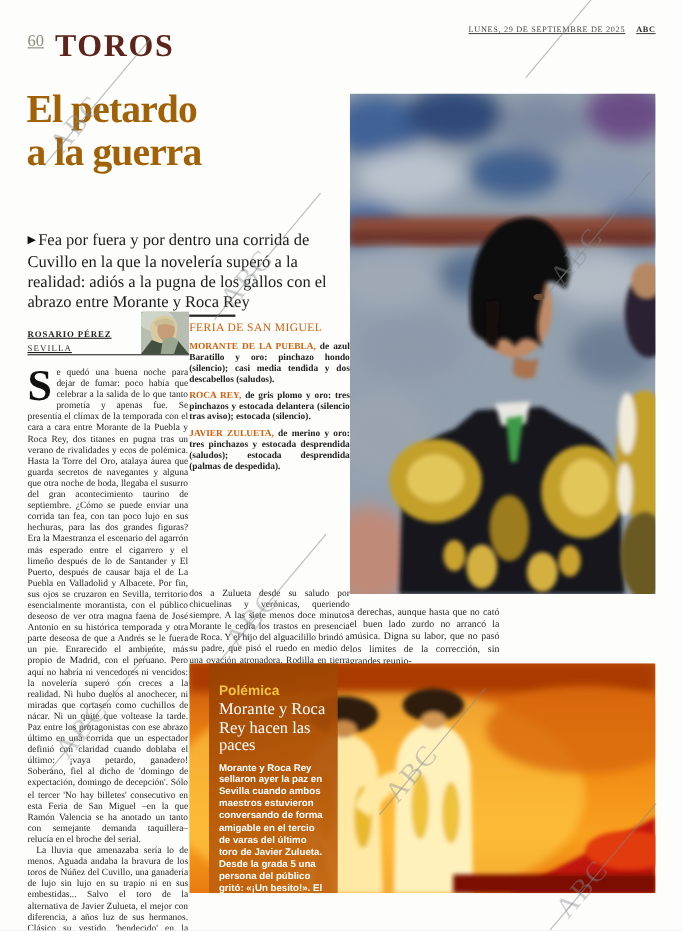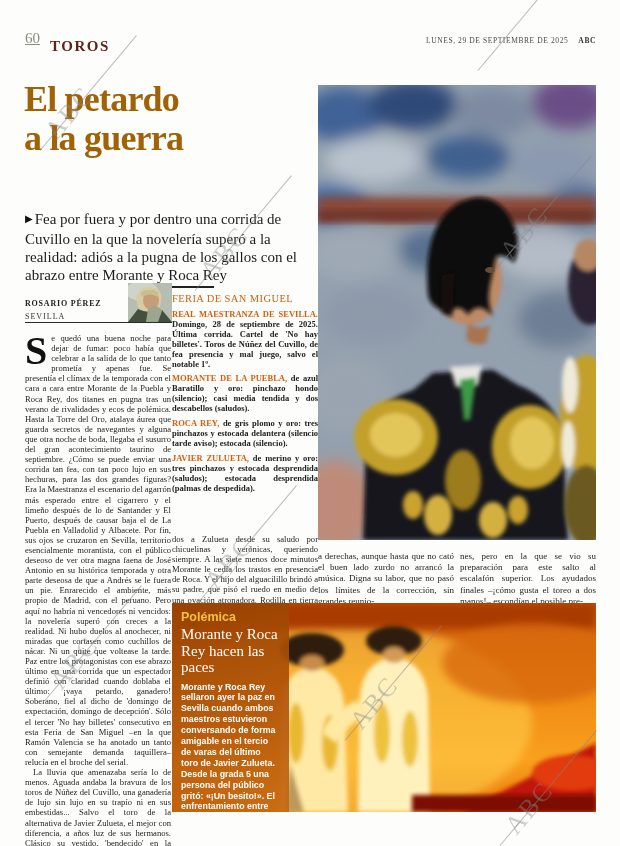--- a/index.html
+++ b/index.html
@@ -4,33 +4,33 @@
 <style>
   * { margin:0; padding:0; box-sizing:border-box; }
   html,body { background:#e8e8e8; }
   #page {
     position:relative; width:620px; height:846px; margin:0 auto;
     background:#fdfdfb; overflow:hidden;
     font-family:"Liberation Serif","DejaVu Serif",serif; color:#1a1a1a;
   }
   
   #folio { position:absolute; left:25px; top:30px; font-size:15px; color:#8b8b7d;text-decoration:underline; }
-  #section-title { position:absolute; left:50px; top:26px; font-size:15px; font-weight:bold;
-    letter-spacing:1.5px; color:#5c241a;margin-top:12px; }
-  #dateline { position:absolute; right:24px; top:36px; font-size:7.5px; letter-spacing:.6px;
-    color:#4a4a4a; }
+  #section-title { position:absolute; left:50px; top:26px; font-size:29px; font-weight:bold;
+    letter-spacing:1.5px; color:#5c241a; }
+  #dateline { position:absolute; right:24px; top:22px; font-size:7.5px; letter-spacing:.6px;
+    color:#4a4a4a;text-decoration:underline; }
   #dateline .mast { font-weight:bold; margin-left:10px; color:#333; }
   
   #headline { position:absolute; left:24px; top:80px; width:292px;
     font-size:36px; line-height:39px; font-weight:bold; letter-spacing:-.8px; color:#a16207; }
   #subhead { position:absolute; left:25px; top:210px; width:288px;
     font-size:15px; line-height:18px; color:#1c1c1c; }
   #subhead .bullet { font-size:10px; position:relative; top:-2px; margin-right:2px; color:#111; }
   
-  #byline { position:absolute; left:25px; top:299px; width:100px; }
+  #byline { position:absolute; left:25px; top:299px; width:100px;text-decoration:underline; }
   #byline .author { font-size:8px; font-weight:bold; letter-spacing:.8px; color:#222; }
   #byline .place  { font-size:8px; letter-spacing:1px; color:#333; margin-top:4px; }
   #avatar { position:absolute; left:128px; top:283px; width:44px; height:39px; overflow:hidden; }
   #byline-rule { position:absolute; left:25px; top:322px; width:147px; border-top:1px solid #2a2a2a; }
   
   .bodytext { font-size:8.6px; line-height:10.1px; text-align:justify; color:#1d1d1d; }
   #col1 { position:absolute; left:25px; top:333px; width:146px; }
   #col1 p.indent { text-indent:8px; }
   .dropcap { float:left; font-size:40px; line-height:32px; font-weight:bold;
     padding:2px 4px 0 0; color:#111; }
@@ -41,23 +41,23 @@
   #scorecard { position:absolute; left:172px; top:286px; width:146px; }
   #scorecard .rule { width:42px; border-top:2px solid #222; margin-bottom:5px; }
   #scorecard .title { font-size:10.5px; font-weight:normal; letter-spacing:.4px; color:#d2600e; margin-bottom:6px; }
   .entry { font-size:8.5px; line-height:9.9px; text-align:justify; color:#222;
     font-weight:600; margin-bottom:5px; }
   .entry .lead { color:#d2600e; font-weight:bold; }
   
   #main-photo { position:absolute; left:318px; top:85px; width:278px; height:455px; overflow:hidden; }
   #bottom-photo { position:absolute; left:172px; top:603px; width:424px; height:209px; overflow:hidden; }
   
-  #polemica-box { position:absolute; left:0; top:0; width:117px; height:209px;
+  #polemica-box { position:absolute; left:18px; top:0; width:117px; height:209px;
     background:linear-gradient(165deg, rgba(153,66,2,.94) 0%, rgba(178,84,8,.92) 55%, rgba(198,102,14,.9) 100%);
-    padding:7px 9px 6px 9px; overflow:hidden; }
+    padding:18px 9px 6px 9px; overflow:hidden; }
   #polemica-box .kicker { font-family:"Liberation Sans",sans-serif; font-weight:bold;
     font-size:12.5px; color:#f2c23e; }
   #polemica-box .btitle { font-size:15px; line-height:16.5px; color:#fff; margin-top:2px; }
   #polemica-box .bbody { font-family:"Liberation Sans",sans-serif; font-weight:bold;
     font-size:8.8px; line-height:10.9px; color:#fff; margin-top:6px; }
   
   .wm { position:absolute; transform:rotate(-50deg); transform-origin:left center;
     pointer-events:none; }
   .wm .wm-line { width:150px; border-top:1.2px solid rgba(130,135,140,.55); }
   .wm .wm-text { position:absolute; left:18px; top:-16px; font-size:26px; letter-spacing:2px;
@@ -102,30 +102,26 @@
 
   <div id="col1" class="bodytext">
     <p><span class="dropcap">S</span><span>e quedó una buena noche para dejar de fumar: poco había que celebrar a la salida de lo que tanto prometía y apenas fue. Se presentía el clímax de la temporada con el cara a cara entre Morante de la Puebla y Roca Rey, dos titanes en pugna tras un verano de rivalidades y ecos de polémica. Hasta la Torre del Oro, atalaya áurea que guarda secretos de navegantes y alguna que otra noche de boda, llegaba el susurro del gran acontecimiento taurino de septiembre. ¿Cómo se puede enviar una corrida tan fea, con tan poco lujo en sus hechuras, para las dos grandes figuras? Era la Maestranza el escenario del agarrón más esperado entre el cigarrero y el limeño después de lo de Santander y El Puerto, después de causar baja el de La Puebla en Valladolid y Albacete. Por fin, sus ojos se cruzaron en Sevilla, territorio esencialmente morantista, con el público deseoso de ver otra magna faena de José Antonio en su histórica temporada y otra parte deseosa de que a Andrés se le fuera un pie. Enrarecido el ambiente, más propio de Madrid, con el peruano. Pero aquí no habría ni vencedores ni vencidos: la novelería superó con creces a la realidad. Ni hubo duelos al anochecer, ni miradas que cortasen como cuchillos de nácar. Ni un quite que voltease la tarde. Paz entre los protagonistas con ese abrazo último en una corrida que un espectador definió con claridad cuando doblaba el último: ¡vaya petardo, ganadero! Soberano, fiel al dicho de 'domingo de expectación, domingo de decepción'. Sólo el tercer 'No hay billetes' consecutivo en esta Feria de San Miguel –en la que Ramón Valencia se ha anotado un tanto con semejante demanda taquillera– relucía en el broche del serial.</span></p>
     <p class="indent"><span>La lluvia que amenazaba sería lo de menos. Aguada andaba la bravura de los toros de Núñez del Cuvillo, una ganadería de lujo sin lujo en su trapío ni en sus embestidas... Salvo el toro de la alternativa de Javier Zulueta, el mejor con diferencia, a años luz de sus hermanos. Clásico su vestido, 'bendecido' en la basílica de la Macarena por el Señor de la Sentencia. Empujaron los tendi-</span></p>
   </div>
 
   <div id="scorecard">
     <div class="rule"></div>
     <div class="title">FERIA DE SAN MIGUEL</div>
     <div class="entry">
-      <span class="lead">REAL MAESTRANZA DE SEVILLA.</span>
-      <span>Domingo, 28 de septiembre de 2025. Última corrida. Cartel de 'No hay billetes'. Toros de Núñez del Cuvillo, de fea presencia y mal juego, salvo el notable 1º.</span>
-    </div>
-    <div class="entry">
       <span class="lead">MORANTE DE LA PUEBLA,</span>
       <span>de azul Baratillo y oro: pinchazo hondo (silencio); casi media tendida y dos descabellos (saludos).</span>
     </div>
     <div class="entry">
       <span class="lead">ROCA REY,</span>
-      <span>de gris plomo y oro: tres pinchazos y estocada delantera (silencio tarde aviso); estocada (silencio).</span>
+      <span>de gris plomo y oro: tres pinchazos y estocada delantera (silencio tras aviso); estocada (silencio).</span>
     </div>
     <div class="entry">
       <span class="lead">JAVIER ZULUETA,</span>
       <span>de merino y oro: tres pinchazos y estocada desprendida (saludos); estocada desprendida (palmas de despedida).</span>
     </div>
   </div>
 
   <div id="col2-cont" class="bodytext">dos a Zulueta desde su saludo por chicuelinas y verónicas, queriendo siempre. A las siete menos doce minutos Morante le cedía los trastos en presencia de Roca. Y el hijo del alguacilillo brindó a su padre, que pisó el ruedo en medio de una ovación atronadora. Rodilla en tierra descorchó la faena, con un bonito cambio de mano. Buscó el temple</div>
 
   <div id="main-photo">
@@ -193,21 +189,20 @@
         <ellipse cx="270" cy="170" rx="14" ry="16" fill="#b58864"></ellipse>
         <ellipse cx="268" cy="330" rx="26" ry="60" fill="#c3a02c"></ellipse>
         <ellipse cx="252" cy="300" rx="8" ry="28" fill="#f0ead8"></ellipse>
         <ellipse cx="250" cy="360" rx="7" ry="24" fill="#f0ead8"></ellipse>
         <ellipse cx="268" cy="420" rx="22" ry="40" fill="#6a5a20"></ellipse>
       </g>
     </svg>
   </div>
 
   <div id="col3" class="bodytext">a derechas, aunque hasta que no cató el buen lado zurdo no arrancó la música. Digna su labor, que no pasó los límites de la corrección, sin grandes reunio-</div>
-  <div id="col4" class="bodytext">nes, pero en la que se vio su preparación para este salto al escalafón superior. Los ayudados finales –¡cómo gusta el toreo a dos manos!– escondían el posible pre-</div>
 
   <div id="bottom-photo">
     <svg width="424" height="209" viewBox="0 0 424 209">
       <defs>
         <linearGradient id="sand" x1="0" y1="0" x2="0" y2="1">
           <stop offset="0" stop-color="#c7500a"></stop>
           <stop offset="0.35" stop-color="#ee8512"></stop>
           <stop offset="0.75" stop-color="#f9a01e"></stop>
           <stop offset="1" stop-color="#e87b10"></stop>
         </linearGradient>

